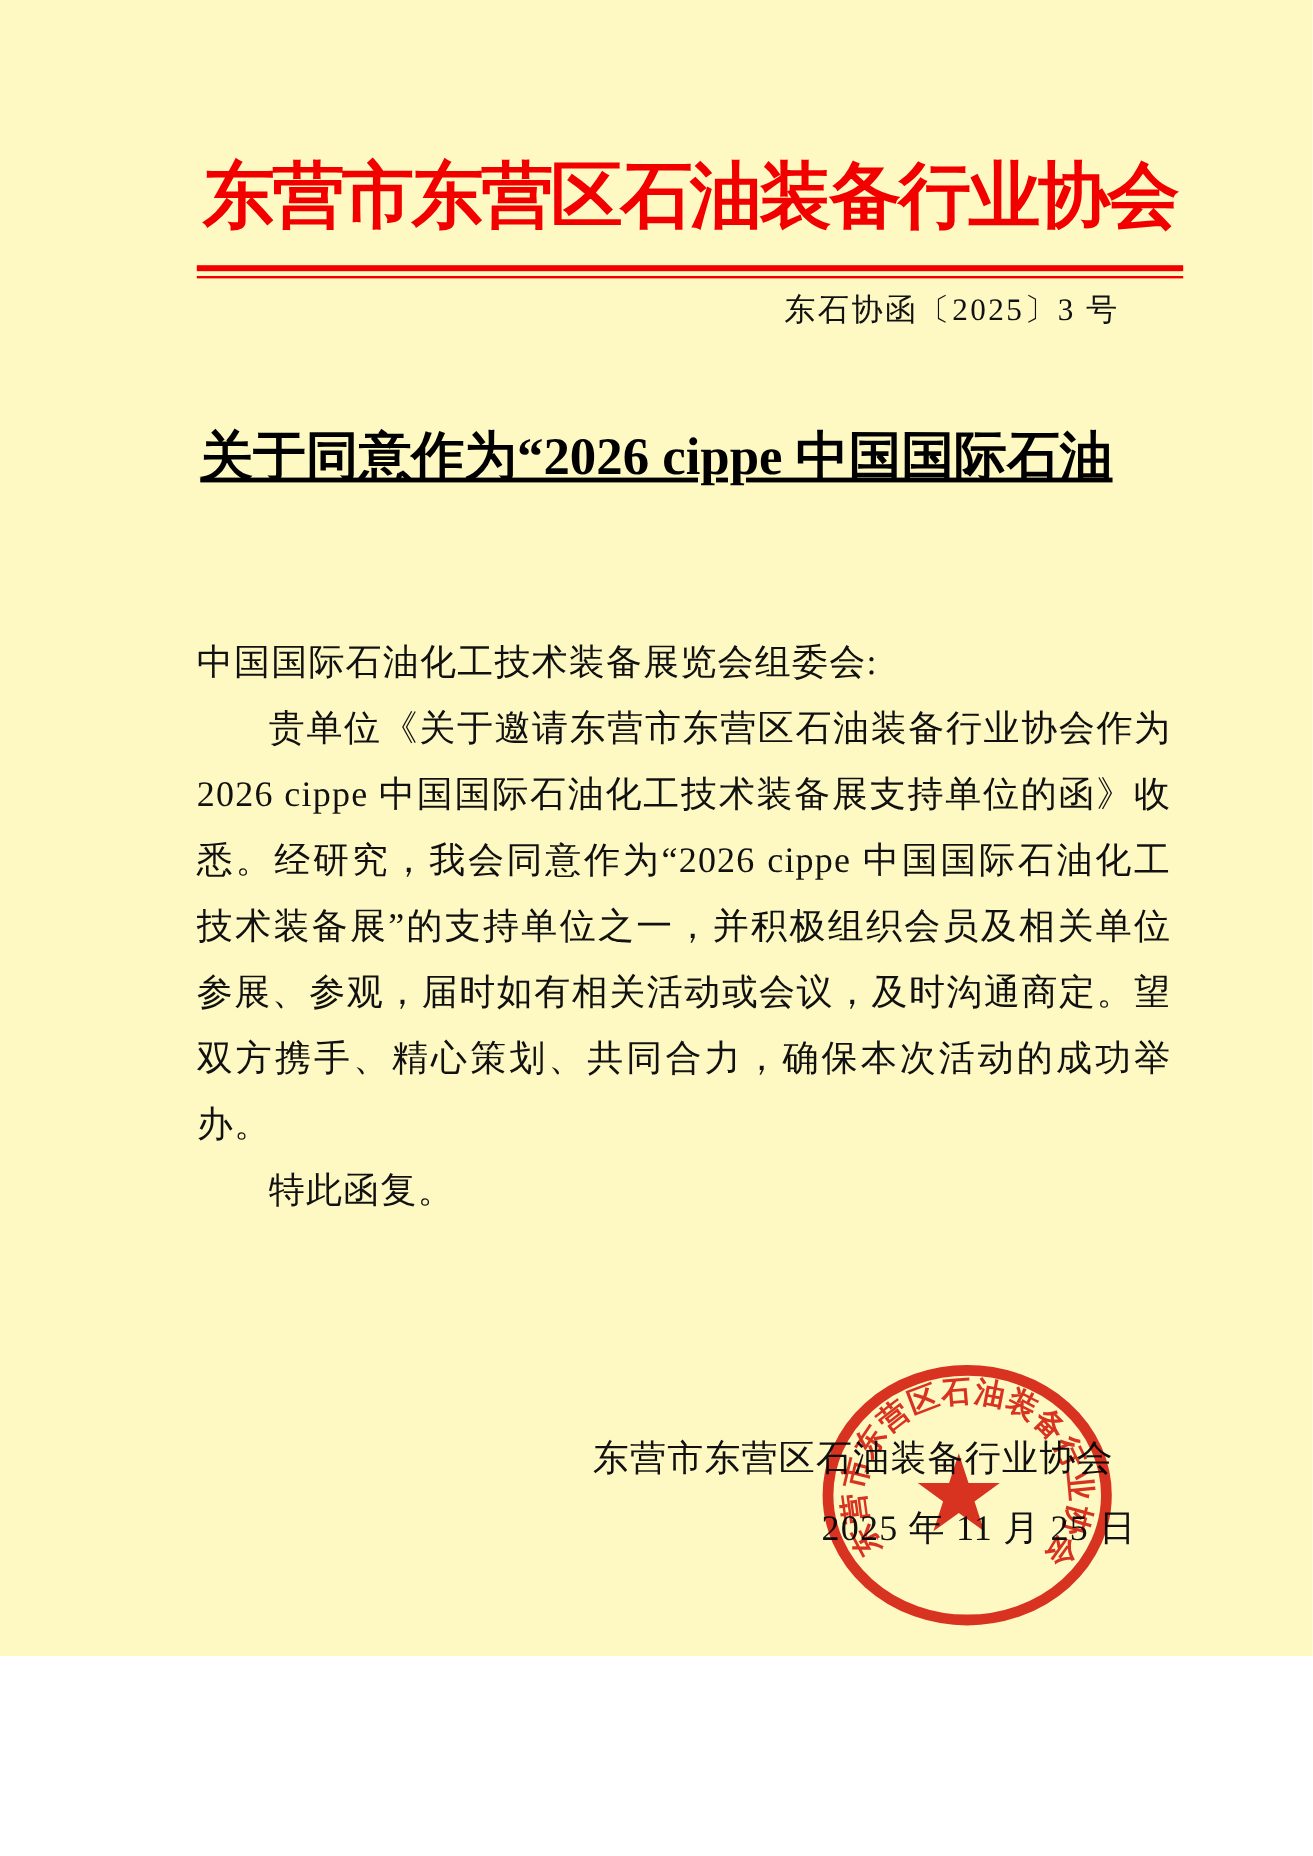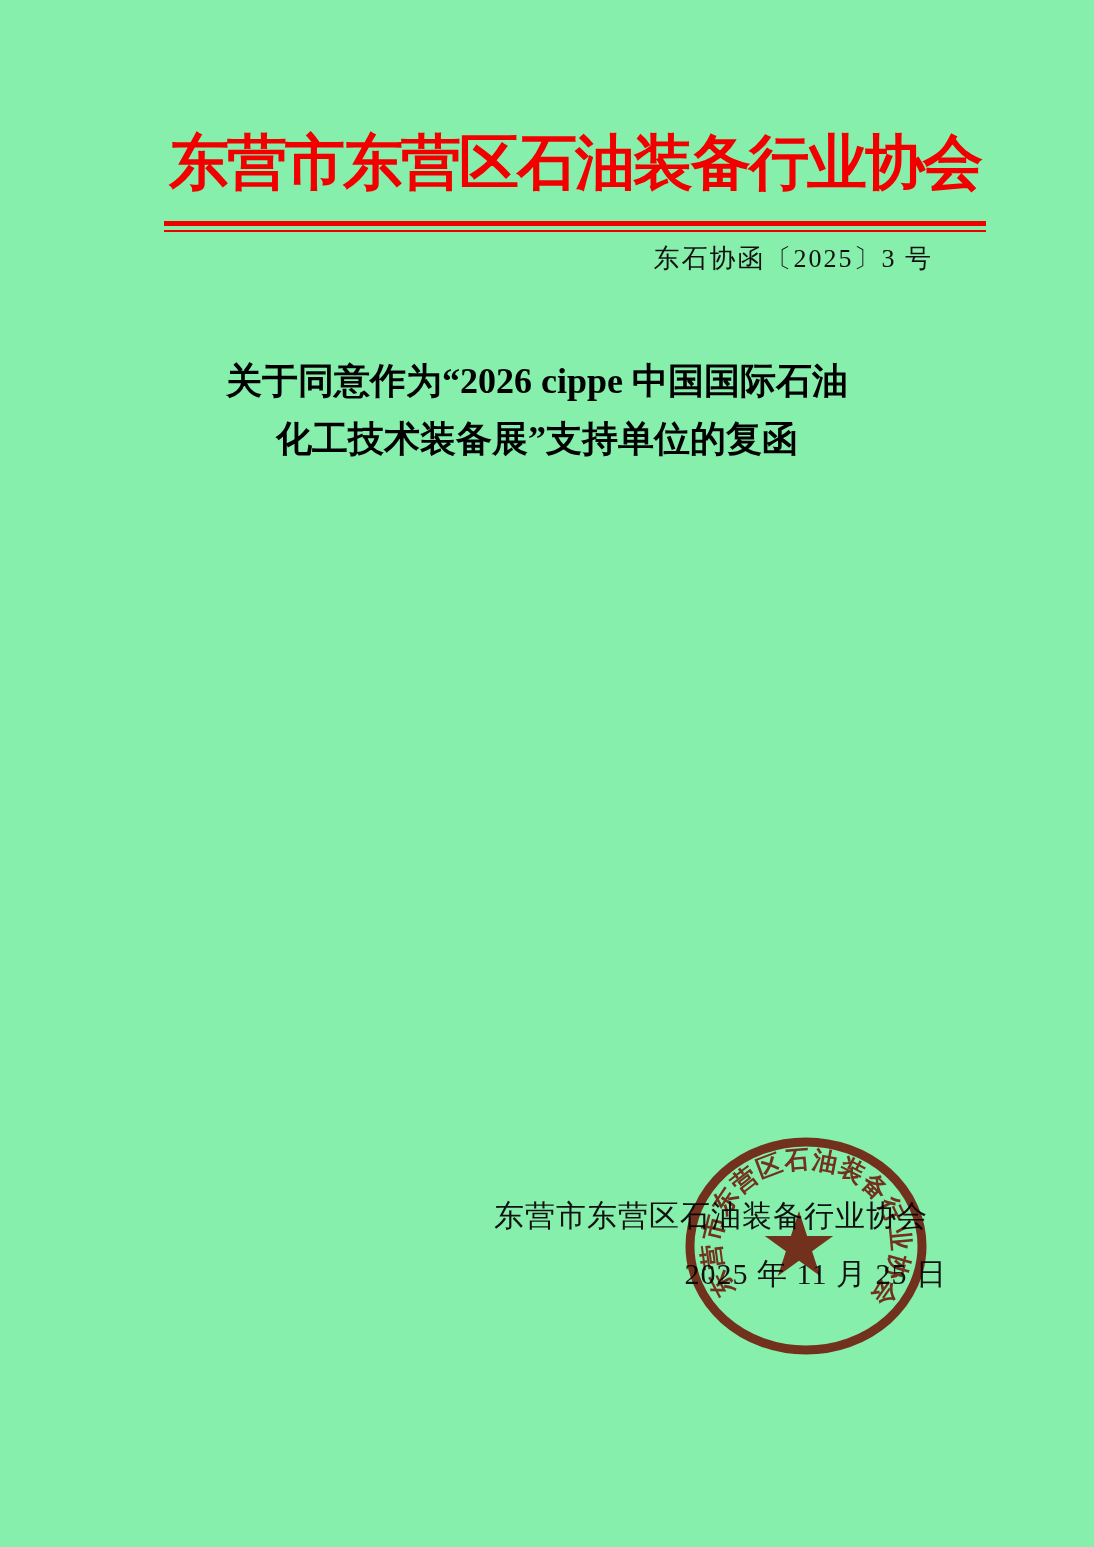--- a/index.html
+++ b/index.html
@@ -3,22 +3,22 @@
 <meta charset="utf-8">
 <style>
   html, body {
     margin: 0;
     padding: 0;
     background: #ffffff;
   }
   .page {
     position: relative;
     width: 1094px;
-    height: 1547px;
-    background: #86efac;
+    height: 1380px;
+    background: #fef9c3;
     overflow: hidden;
     font-family: "Liberation Serif", "DejaVu Serif", serif;
     color: #111111;
   }
 
   
   .banner {
     position: absolute;
     left: 164px;
     top: 130px;
@@ -56,28 +56,29 @@
     font-size: 26px;
     letter-spacing: 2px;
     line-height: 1.15;
     color: #111111;
     white-space: nowrap;
   }
 
   
   .title {
     position: absolute;
-    left: 130px;
+    left: 140px;
     top: 352px;
     width: 814px;
     text-align: center;
-    font-size: 36px;
+    font-size: 44px;
     font-weight: bold;
     line-height: 58px;
     color: #000000;
+    text-decoration: underline;
   }
 
   
   .body-text {
     position: absolute;
     left: 164px;
     top: 525px;
     width: 812px;
     font-size: 30px;
     line-height: 55px;
@@ -135,23 +136,27 @@
 <div class="page">
 
   <div class="banner">东营市东营区石油装备行业协会</div>
   <div class="rule-thick"></div>
   <div class="rule-thin"></div>
 
   <div class="doc-number">东石协函〔2025〕3 号</div>
 
   <div class="title">
     <div>关于同意作为“2026 cippe 中国国际石油</div>
-    <div>化工技术装备展”支持单位的复函</div>
   </div>
 
+  <div class="body-text">
+    <p>中国国际石油化工技术装备展览会组委会:</p>
+    <p class="indent">贵单位《关于邀请东营市东营区石油装备行业协会作为 2026 cippe 中国国际石油化工技术装备展支持单位的函》收悉。经研究，我会同意作为“2026 cippe 中国国际石油化工技术装备展”的支持单位之一，并积极组织会员及相关单位参展、参观，届时如有相关活动或会议，及时沟通商定。望双方携手、精心策划、共同合力，确保本次活动的成功举办。</p>
+    <p class="indent">特此函复。</p>
+  </div>
 
   <div class="signature">东营市东营区石油装备行业协会</div>
 
   <div class="sign-date">2025 年 11 月 25 日</div>
 
   <svg class="seal" viewBox="0 0 246 222" xmlns="http://www.w3.org/2000/svg" aria-hidden="true">
     <defs>
       <path id="sealArc" d="M 52.6 155.7 A 86 78 0 1 1 193.4 155.7" fill="none"></path>
     </defs>
     <ellipse cx="123" cy="111" rx="116" ry="104" fill="none" stroke="#d6291d" stroke-width="9"></ellipse>

